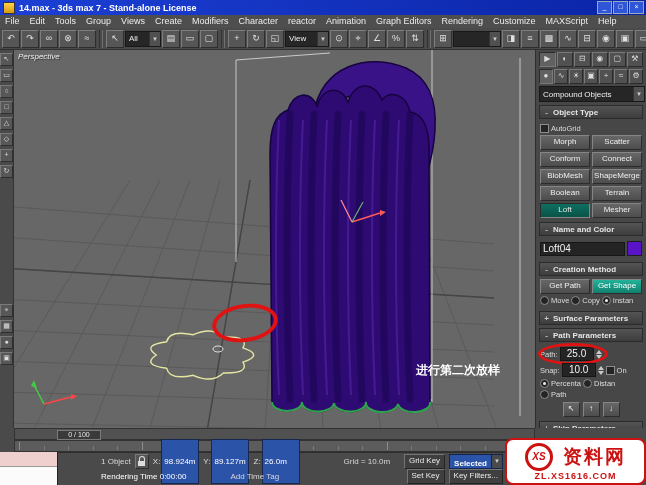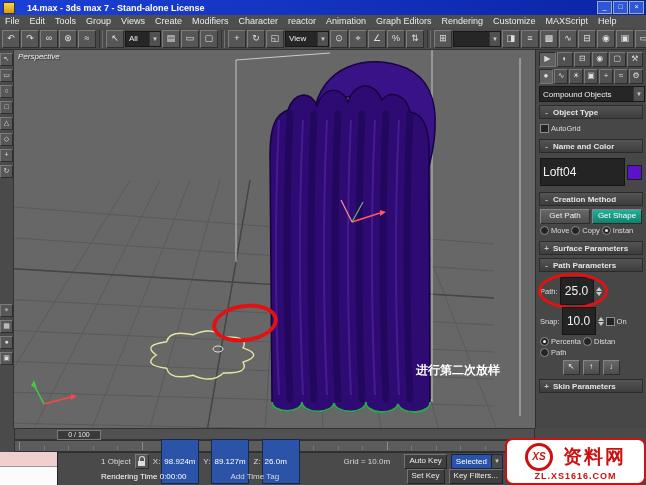--- a/index.html
+++ b/index.html
@@ -3,21 +3,21 @@
 <meta charset="utf-8">
 <style>
   html,body{margin:0;padding:0;background:#222;}
   .app{position:relative;width:646px;height:485px;overflow:hidden;background:#4c4c4c;
        font-family:"Liberation Sans",sans-serif;color:#ddd;}
   
   .titlebar{position:absolute;left:0;top:0;width:646px;height:15px;
     background:linear-gradient(90deg,#1c40d6,#0a24a6);display:flex;align-items:center;
     padding:0 2px;box-sizing:border-box;}
   .app-icon{width:10px;height:10px;background:linear-gradient(#ffd24a,#d89a10);border:1px solid #333;margin-left:1px;}
-  .title-text{color:#fff;font-size:9px;font-weight:bold;margin-left:12px;flex:1;white-space:nowrap;overflow:hidden;}
+  .title-text{color:#fff;font-size:9px;font-weight:bold;margin-left:4px;flex:1;white-space:nowrap;overflow:hidden;}
   .win-btn{width:13px;height:11px;background:#2f55d8;border:1px solid #9ab;color:#fff;
     font-size:7px;line-height:9px;text-align:center;margin-left:1px;}
   
   .menubar{position:absolute;left:0;top:15px;width:646px;height:13px;background:#4e4e4e;
     border-bottom:1px solid #333;display:flex;align-items:center;font-size:9px;}
   .menu-item{padding:4px 5px;height:13px;line-height:13px;color:#ececec;white-space:nowrap;}
   
   .toolbar{position:absolute;left:0;top:28px;width:646px;height:22px;background:#4a4a4a;
     border-bottom:1px solid #303030;display:flex;align-items:center;padding:0 2px;box-sizing:border-box;gap:1px;}
   .tgroup{display:flex;gap:1px;}
@@ -53,21 +53,21 @@
     display:flex;align-items:center;font-size:8px;font-weight:bold;color:#e4e4e4;padding:0 3px;gap:3px;}
   .rh-sign{width:7px;text-align:center;color:#c8c8c8;}
   .rollout-b{padding:3px 1px 1px 1px;}
   .cp-grid{display:grid;grid-template-columns:1fr 1fr;gap:2px;}
   .cp-btn{height:13px;background:linear-gradient(#676767,#4d4d4d);border:1px solid;
     border-color:#858585 #2c2c2c #2c2c2c #858585;color:#efefef;font-size:8px;text-align:center;
     line-height:12px;overflow:hidden;white-space:nowrap;}
   .cp-btn.teal{background:linear-gradient(#22b29a,#10806e);color:#fff;}
   .cp-btn.dark-teal{background:linear-gradient(#0e6f61,#0a5348);color:#e6e6e6;border-color:#2c2c2c #858585 #858585 #2c2c2c;}
   .field{background:#242424;border:1px solid #161616;color:#f2f2f2;height:12px;line-height:12px;
-    padding:7px 2px;font-size:12px;overflow:hidden;white-space:nowrap;}
+    padding:0 2px;font-size:10px;overflow:hidden;white-space:nowrap;}
   .field.num{width:28px;text-align:center;flex:none;}
   .swatch{width:13px;height:13px;border:1px solid #1d1d1d;flex:none;}
   .chk{width:7px;height:7px;background:#242424;border:1px solid #8d8d8d;flex:none;}
   .radio{width:7px;height:7px;border-radius:50%;background:#242424;border:1px solid #8d8d8d;position:relative;flex:none;}
   .radio.sel::after{content:"";position:absolute;left:2px;top:2px;width:3px;height:3px;border-radius:50%;background:#f0f0f0;}
   .rlabel{font-size:7.5px;color:#ddd;white-space:nowrap;}
   .spin{display:flex;flex-direction:column;gap:1px;flex:none;}
   .spin i{display:block;width:0;height:0;border-left:3px solid transparent;border-right:3px solid transparent;}
   .spin .up{border-bottom:4px solid #c9c9c9;}
   .spin .dn{border-top:4px solid #c9c9c9;}
@@ -87,21 +87,21 @@
   .corner-fill{position:absolute;left:0;top:428px;width:14px;height:24px;background:#4a4a4a;}
   .right-fill{position:absolute;left:535px;top:428px;width:111px;height:24px;background:#4a4a4a;}
   
   .statusbar{position:absolute;left:0;top:452px;width:646px;height:33px;background:#4a4a4a;border-top:1px solid #2e2e2e;}
   .sb-row{position:absolute;display:flex;align-items:center;gap:4px;}
   .sb-label{font-size:8px;color:#d8d8d8;white-space:nowrap;margin-left:40px;}
   .sb-label.white{color:#fff;}
   .sb-btn{height:13px;padding:0 4px;background:#3f3f3f;border:1px solid;
     border-color:#747474 #242424 #242424 #747474;font-size:8px;color:#ececec;line-height:12px;white-space:nowrap;}
   .sb-combo{height:13px;background:#2b53a8;border:1px solid #14254d;color:#fff;font-size:8px;
-    display:flex;align-items:center;}
+    display:flex;align-items:flex-end;font-weight:bold;}
   .sb-combo .val{padding:0 4px;}
   .sb-combo .arrow{width:10px;align-self:stretch;background:#4a4a4a;border-left:1px solid #222;
     font-size:6px;display:flex;align-items:center;justify-content:center;color:#ccc;}
   .coord{display:flex;align-items:center;gap:1px;font-size:8px;color:#ddd;}
   .coord .val{background:#2b53a8;color:#fff;height:11px;line-height:11px;padding:16px 2px;
     font-size:8px;min-width:32px;border:1px solid #16284f;white-space:nowrap;}
   .lock-btn{position:relative;width:12px;height:13px;background:#555;border:1px solid;
     border-color:#7a7a7a #2c2c2c #2c2c2c #7a7a7a;display:inline-block;flex:none;}
   .lock-shackle{position:absolute;left:3px;top:1px;width:4px;height:4px;border:1.5px solid #ddd;
     border-bottom:none;border-radius:3px 3px 0 0;}
@@ -300,20 +300,32 @@
     <div class="rollout">
       <div class="rollout-h">
         <span class="rh-sign">-</span>
         <span>Object Type</span>
       </div>
       <div class="rollout-b">
         <div class="prow">
           <span class="chk"></span>
           <span class="rlabel">AutoGrid</span>
         </div>
+        <div class="cp-grid" id="objtype-grid">
+            <div class="cp-btn">Morph</div>
+            <div class="cp-btn">Scatter</div>
+            <div class="cp-btn">Conform</div>
+            <div class="cp-btn">Connect</div>
+            <div class="cp-btn">BlobMesh</div>
+            <div class="cp-btn">ShapeMerge</div>
+            <div class="cp-btn">Boolean</div>
+            <div class="cp-btn">Terrain</div>
+            <div class="cp-btn dark-teal">Loft</div>
+            <div class="cp-btn">Mesher</div>
+          </div>
       </div>
     </div>
 
     <div class="rollout">
       <div class="rollout-h">
         <span class="rh-sign">-</span>
         <span>Name and Color</span>
       </div>
       <div class="rollout-b">
         <div class="prow">
@@ -446,21 +458,21 @@
     </span>
     <span class="coord">
       <span>Y:</span>
       <span class="val">89.127m</span>
     </span>
     <span class="coord">
       <span>Z:</span>
       <span class="val">26.0m</span>
     </span>
     <span class="sb-label">Grid = 10.0m</span>
-    <span class="sb-btn" style="margin-left:auto">Auto Key</span>
+    <span class="sb-btn" style="margin-left:auto">Grid Key</span>
     <span class="sb-combo">
       <span class="val">Selected</span>
       <span class="arrow">▼</span>
     </span>
   </div>
   <div class="sb-row" style="left:61px;top:469px;width:442px;height:14px;">
     <span class="sb-label white">Rendering Time  0:00:00</span>
     <span class="sb-label" style="margin-left:40px">Add Time Tag</span>
     <span class="sb-btn" style="margin-left:auto">Set Key</span>
     <span class="sb-btn">Key Filters...</span>

